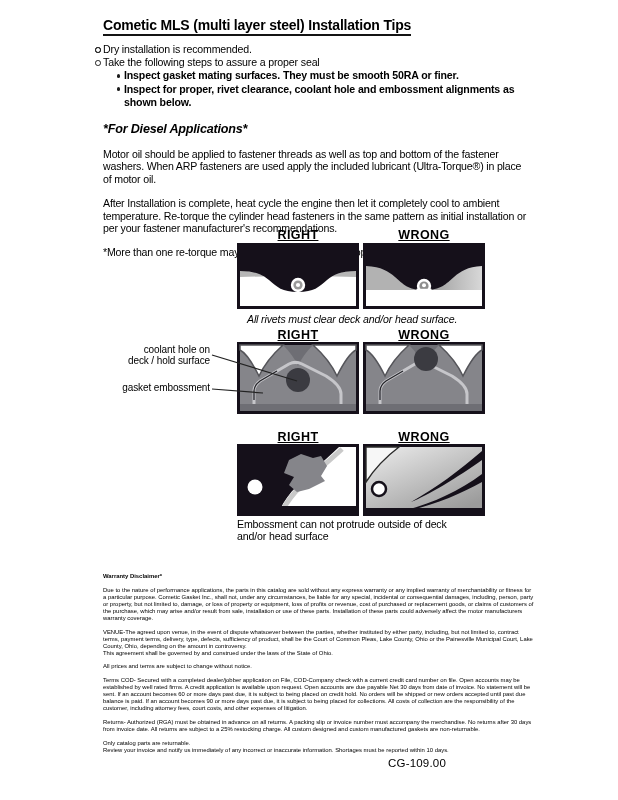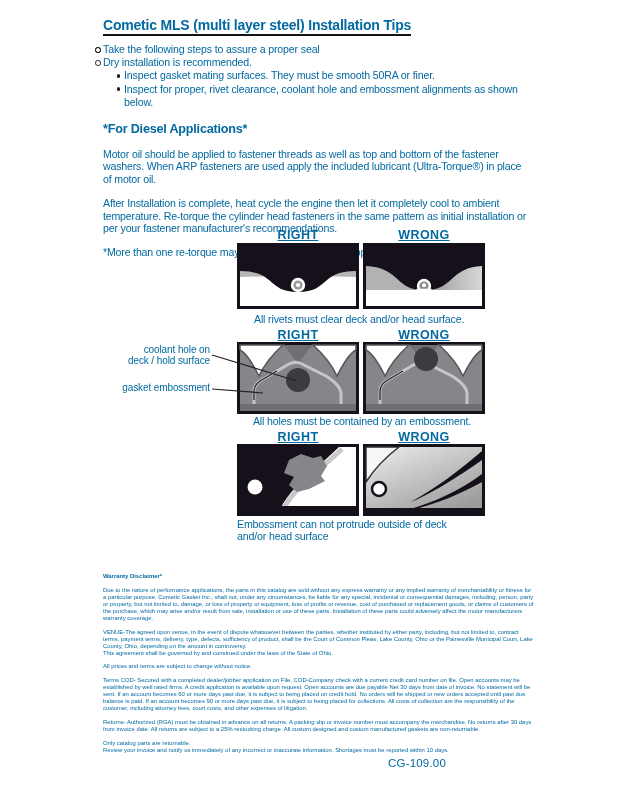--- a/index.html
+++ b/index.html
@@ -1,32 +1,32 @@
 <!DOCTYPE html>
 <html><head>
 <meta charset="utf-8">
 <style>
   html,body{margin:0;padding:0;background:#ffffff;}
   .page{position:relative;width:618px;height:800px;background:#ffffff;
-        font-family:"Liberation Sans",sans-serif;color:#0369a1;overflow:hidden;}
+        font-family:"Liberation Sans",sans-serif;color:#000000;overflow:hidden;}
 
   
   .topblock{position:absolute;left:95px;top:16px;width:436px;}
   .title{display:inline-block;margin-left:8px;font-size:14px;font-weight:bold;
          letter-spacing:-0.2px;border-bottom:2px solid #141414;padding-bottom:1px;}
   .bullets{margin-top:7px;font-size:10.6px;letter-spacing:-0.15px;}
   .b-row{display:flex;line-height:13.2px;}
   .b-marker{flex:0 0 8px;position:relative;}
   .b-marker::before{content:"";position:absolute;left:0;top:4.2px;width:3.6px;height:3.6px;
          border:1px solid #222;border-radius:50%;}
-  .sub{margin-left:22px;}
+  .sub{margin-left:22px;font-weight:bold;}
   .s-marker{flex:0 0 7px;position:relative;}
   .s-marker::before{content:"";position:absolute;left:0;top:4.8px;width:3.4px;height:3.4px;
          background:#1b1b1b;border-radius:50%;}
-  .h2{margin:13px 0 0 8px;font-size:12.6px;font-weight:bold;letter-spacing:-0.2px;}
+  .h2{margin:13px 0 0 8px;font-size:12.6px;font-weight:bold;letter-spacing:-0.2px;font-style:italic;}
   .para{margin:12px 0 0 8px;width:424px;font-size:10.6px;line-height:12.4px;letter-spacing:-0.18px;}
 
   
   .dlabel{position:absolute;width:122px;text-align:center;font-size:12.5px;font-weight:bold;
           letter-spacing:0.4px;text-decoration:underline;}
   .panel{position:absolute;width:122px;height:auto;display:block;}
   .caption{position:absolute;font-size:10.6px;letter-spacing:-0.15px;line-height:12px;}
   .sidelabel{position:absolute;width:110px;text-align:right;font-size:10px;line-height:11px;
           letter-spacing:-0.1px;}
   .pointer-overlay{position:absolute;pointer-events:none;}
@@ -46,25 +46,25 @@
 
   <div class="topblock">
     <div class="title">Cometic MLS (multi layer steel) Installation Tips</div>
 
     <div class="bullets">
       <div class="b-row">
         <span class="b-marker"></span>
       </div>
       <div class="b-row">
         <span class="b-marker"></span>
-        <span>Take the following steps to assure a proper seal</span>
+        <span>Dry installation is recommended.</span>
       </div>
       <div class="b-row">
         <span class="b-marker"></span>
-        <span>Dry installation is recommended.</span>
+        <span>Take the following steps to assure a proper seal</span>
       </div>
       <div class="b-row sub">
         <span class="s-marker"></span>
         <span>Inspect gasket mating surfaces.  They must be smooth 50RA or finer.</span>
       </div>
       <div class="b-row sub">
         <span class="s-marker"></span>
         <span>Inspect for proper, rivet clearance, coolant hole and embossment alignments as shown below.</span>
       </div>
     </div>
@@ -102,21 +102,21 @@
     <rect x="64" y="23" width="55" height="24" fill="url(#g1)"></rect>
     <path d="M3,3 H119 V23 C104,24 98,28 91,34 C83,41 78,47 61,47 C45,47 40,41 32,34 C25,28 19,24 3,23 Z" fill="#15101a"></path>
     <g>
       <circle cx="61" cy="43" r="7.2" fill="#ffffff"></circle>
       <circle cx="61" cy="43" r="4.6" fill="#8e8e8e"></circle>
       <rect x="53.5" y="45.8" width="15" height="2.4" fill="#ffffff"></rect>
       <circle cx="61" cy="42.2" r="2" fill="#ffffff"></circle>
     </g>
   </svg>
 
-  <div class="caption" style="left:254px;top:313px;">All rivets must clear deck and/or head surface.</div>
+  <div class="caption" style="left:247px;top:313px;font-style:italic;">All rivets must clear deck and/or head surface.</div>
 
   <div class="dlabel" style="left:237px;top:328px;">RIGHT</div>
   <div class="dlabel" style="left:363px;top:328px;">WRONG</div>
 
   <div class="sidelabel" style="left:100px;top:344px;">
     <div>coolant hole on</div>
     <div>deck / hold surface</div>
   </div>
   <div class="sidelabel" style="left:100px;top:382px;">gasket embossment</div>
 
@@ -140,21 +140,20 @@
     <path d="M17,62 V49 C17,45 19,42 23,39 L52,22 C56,20 61,20 65,22 L89,34 C97,39 104,46 104,52 V62" fill="none" stroke="#c6c6ca" stroke-width="3" stroke-linejoin="round"></path>
     <path d="M17,58 V49 C17,45 19,42 23,39 L40,29" fill="none" stroke="#26262b" stroke-width="1.3"></path>
     <circle cx="63" cy="17" r="12" fill="#3b3b41"></circle>
   </svg>
 
   <svg class="pointer-overlay" style="left:110px;top:342px;" width="190" height="58" viewBox="0 0 190 58">
     <line x1="102" y1="13" x2="187" y2="39" stroke="#222222" stroke-width="1.2"></line>
     <line x1="102" y1="47" x2="153" y2="51" stroke="#222222" stroke-width="1.2"></line>
   </svg>
 
-  <div class="caption" style="left:237px;top:415px;width:250px;text-align:center;">All holes must be contained by an embossment.</div>
 
   <div class="dlabel" style="left:237px;top:430px;">RIGHT</div>
   <div class="dlabel" style="left:363px;top:430px;">WRONG</div>
 
   <svg class="panel" style="left:237px;top:444px;" viewBox="0 0 122 72">
     <rect x="1.5" y="1.5" width="119" height="69" fill="#ffffff" stroke="#15101a" stroke-width="3"></rect>
     <path d="M3,3 H102 C88,16 72,30 60,42 C52,50 46,58 42,68 L3,68 Z" fill="#15101a"></path>
     <path d="M105,5 C91,18 75,31 63,43 C55,51 49,59 45,68" fill="none" stroke="#c9c9c9" stroke-width="5"></path>
     <path d="M52,16 L64,10 L76,14 L84,12 L90,22 L84,32 L88,37 L72,45 L60,48 L52,41 L57,33 L47,29 Z" fill="#85858a"></path>
     <circle cx="18" cy="43" r="7.5" fill="#ffffff"></circle>

